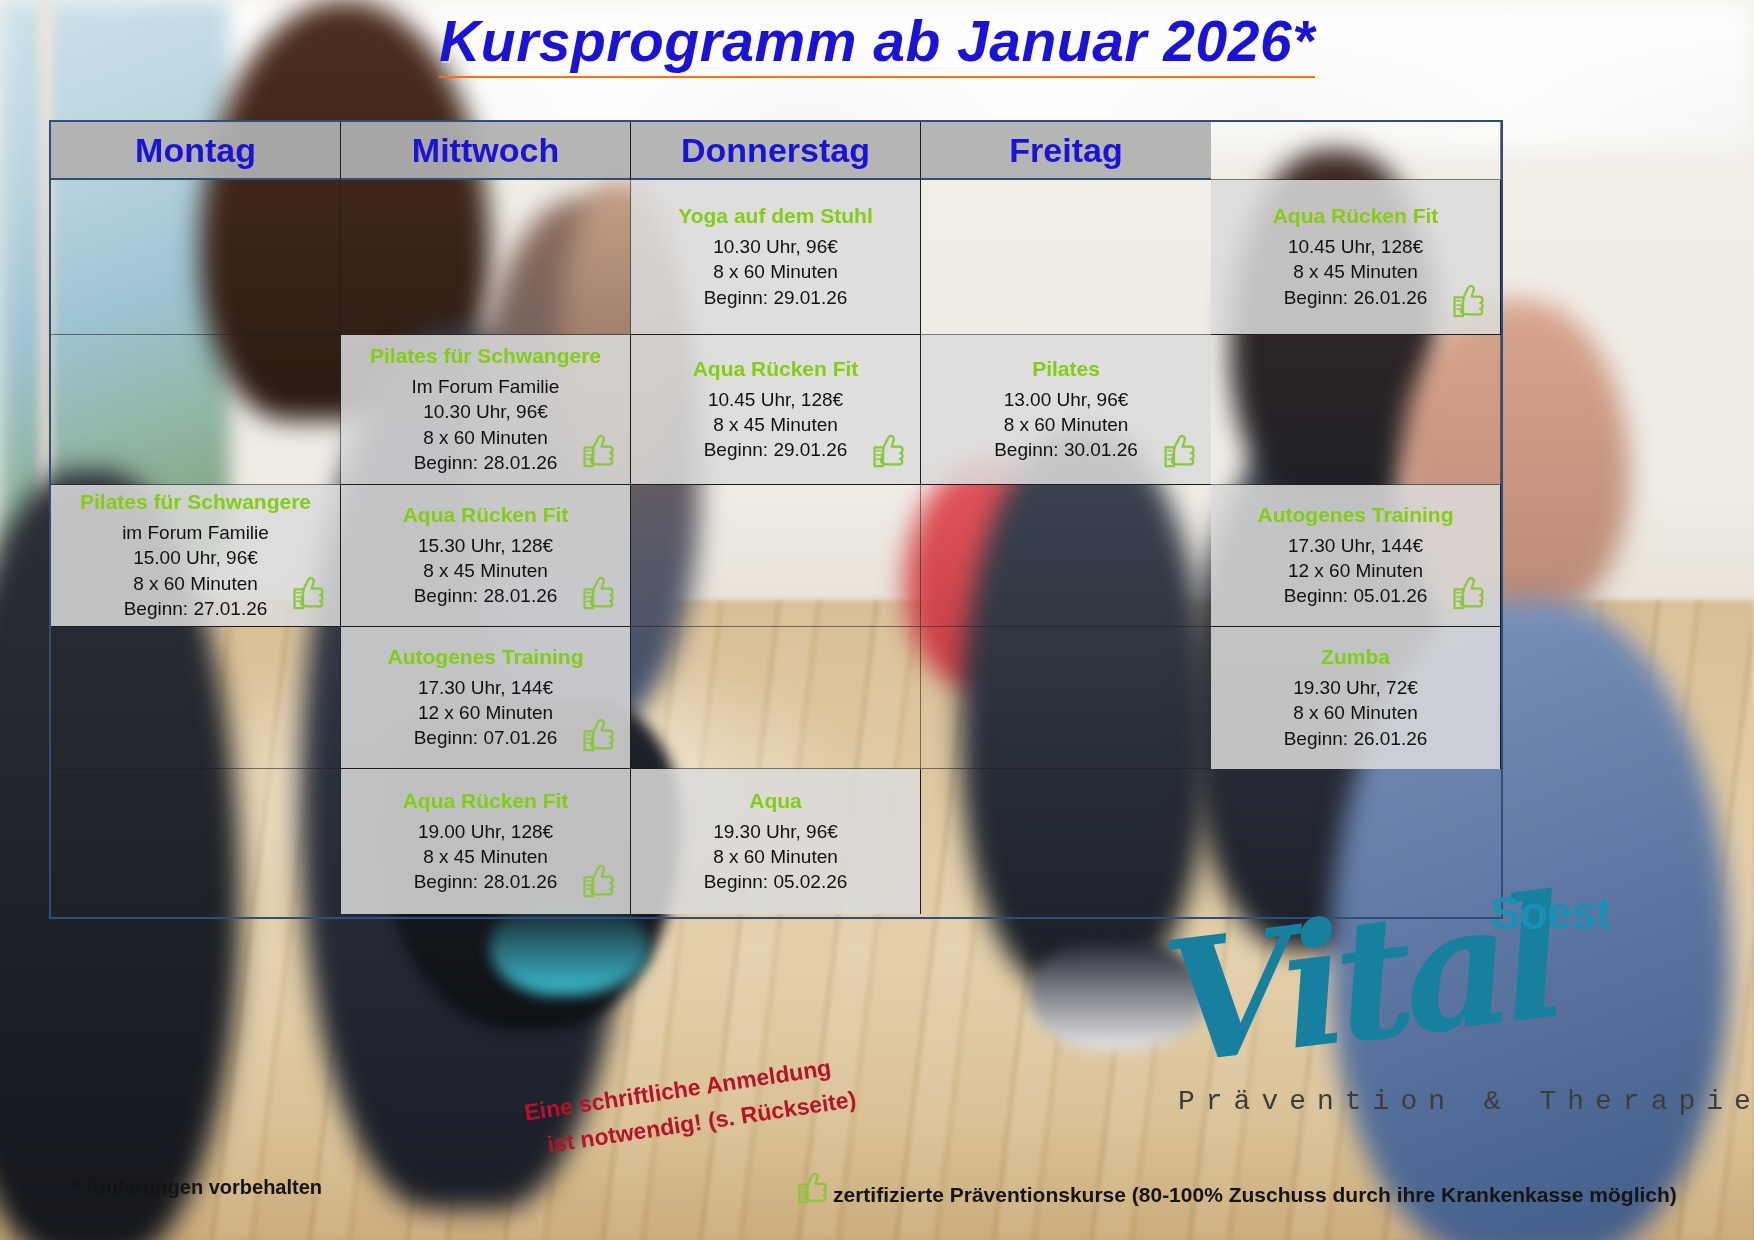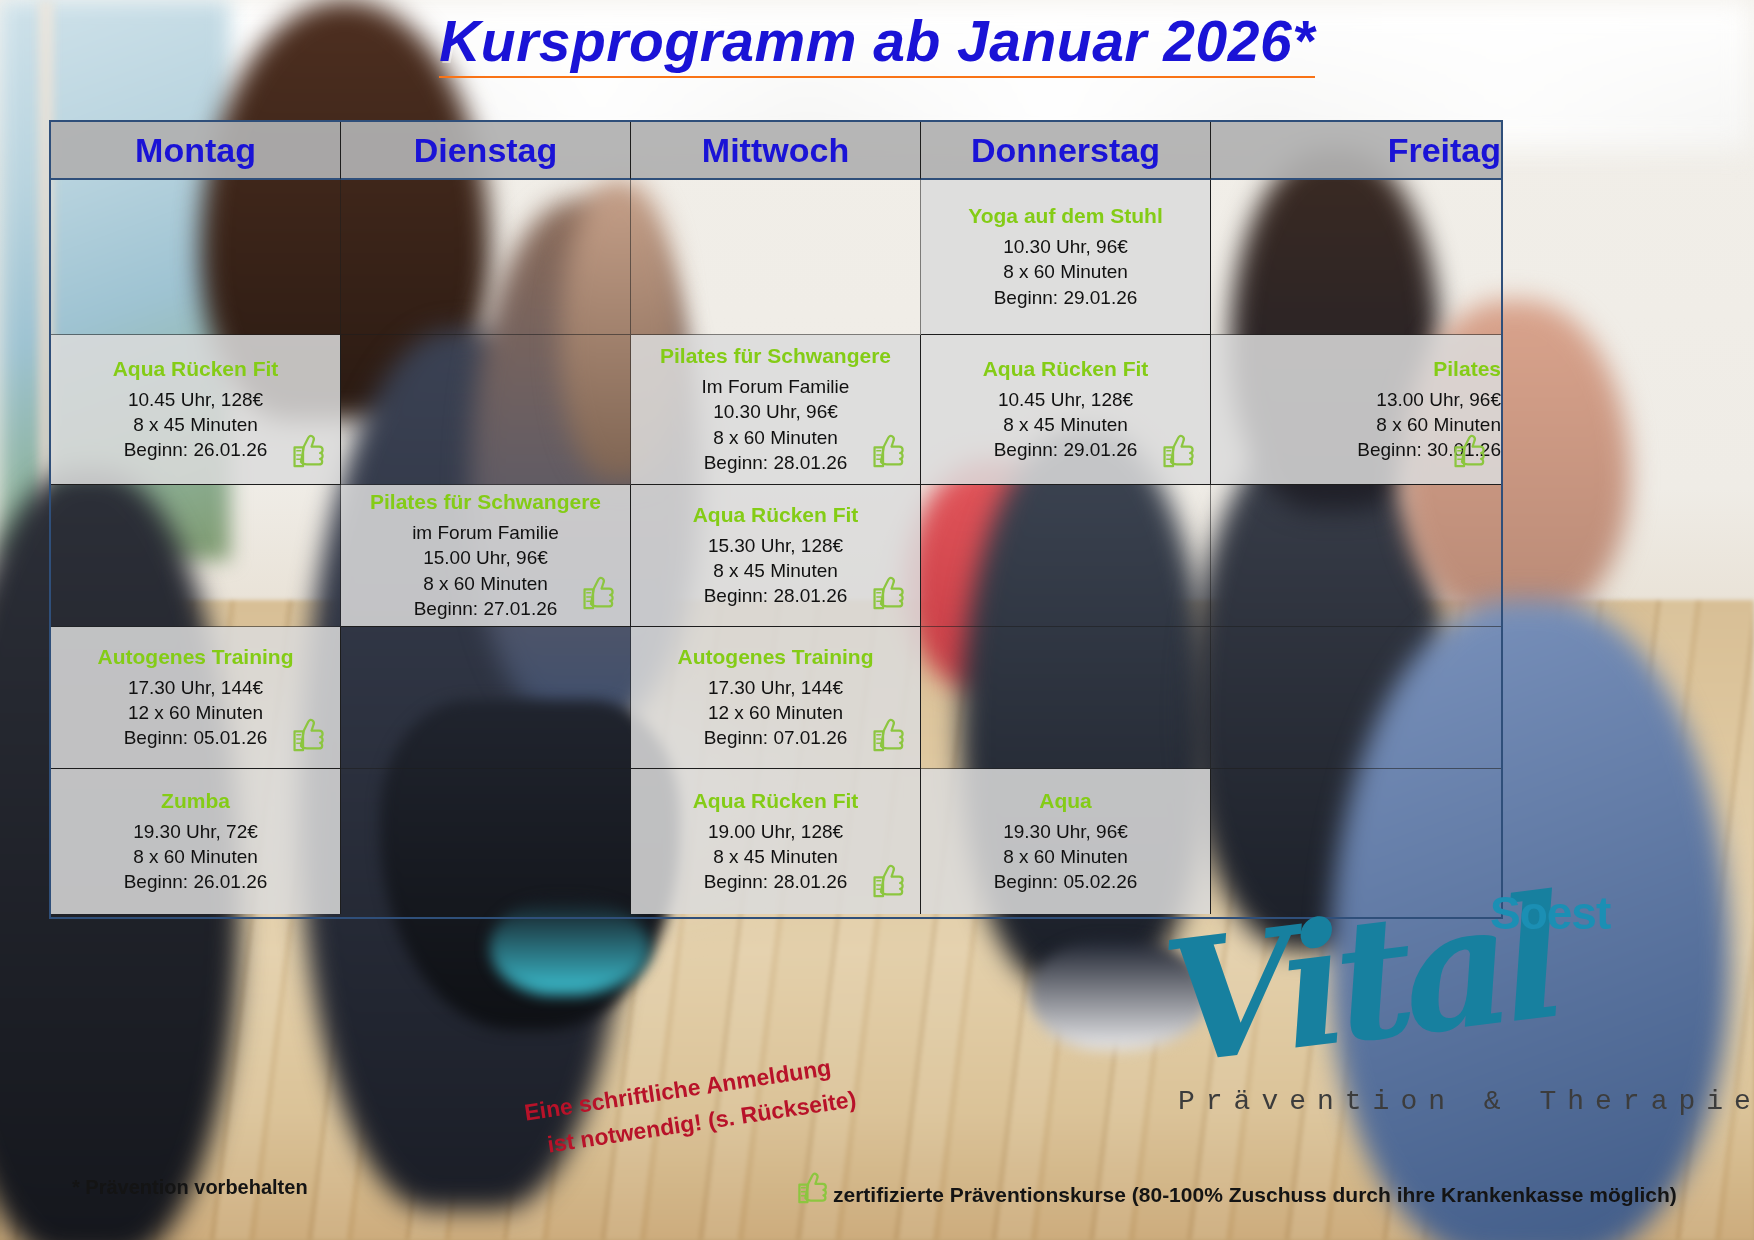--- a/index.html
+++ b/index.html
@@ -77,21 +77,21 @@
     grid-template-columns:repeat(5,1fr);
     grid-template-rows:58px 155px 150px 142px 142px 145px;
   }
   .cell{
     border-right:1.6px solid #1d1d1d;
     border-bottom:1.6px solid #1d1d1d;
     position:relative;
     display:flex;flex-direction:column;align-items:center;justify-content:center;
     box-sizing:border-box;
   }
-  .cell.lastcol{border-right:none;align-items:flex-end;}
+  .cell.lastcol{border-right:none;}
   .cell.lastrow{border-bottom:none;}
 
   .hdr{
     background:rgba(176,176,176,.93);
     color:#1a13d6;font-size:34px;font-weight:bold;
     justify-content:center;border-bottom:2px solid #2f4f7a;
   }
   .filled{background:rgba(219,219,219,.86);}
   .empty{background:transparent;border-right-color:rgba(29,29,29,.55);border-bottom-color:rgba(29,29,29,.55);}
 
@@ -171,23 +171,20 @@
   <div class="title">
     <span>Kursprogramm ab Januar 2026*</span>
   </div>
 
   <div class="grid">
 
     <div class="cell hdr">
       <span>Montag</span>
     </div>
     <div class="cell hdr">
-      <span>Dienstag</span>
-    </div>
-    <div class="cell hdr">
       <span>Mittwoch</span>
     </div>
     <div class="cell hdr">
       <span>Donnerstag</span>
     </div>
     <div class="cell hdr lastcol">
       <span>Freitag</span>
     </div>
 
     <div class="cell empty"></div>
@@ -326,21 +323,21 @@
       <div class="c-line">Beginn: 05.02.26</div>
     </div>
     <div class="cell empty lastcol lastrow"></div>
   </div>
 
   <div class="note">
     <div>Eine schriftliche Anmeldung</div>
     <div>ist notwendig! (s. Rückseite)</div>
   </div>
 
-  <div class="footnote">* Prävention vorbehalten</div>
+  <div class="footnote">* Änderungen vorbehalten</div>
 
   <svg class="cert-thumb" viewBox="0 0 40 42">
     <path d="M14 17 L19 7 q2-4 5-2 q3 2 1 6 l-2 6 h9 q4 0 4 4 q0 3-3 3.5 q3 .5 3 3.5 q0 3-3 3.5 q2.5 .6 2.5 3.2 q0 3.3-4 3.3 h-14 q-5 0-7-3 z" fill="none" stroke="#8cc63f" stroke-width="2.8" stroke-linejoin="round"></path>
     <path d="M3 18 h10 v22 h-10 z" fill="none" stroke="#8cc63f" stroke-width="2.8" stroke-linejoin="round"></path>
     <path d="M5 22 h6 M5 27 h6 M5 32 h6" stroke="#8cc63f" stroke-width="1.9"></path>
   </svg>
   <div class="cert">zertifizierte Präventionskurse (80-100% Zuschuss durch ihre Krankenkasse möglich)</div>
 
   <div class="logo">
     <div class="logo-word">Vital</div>

